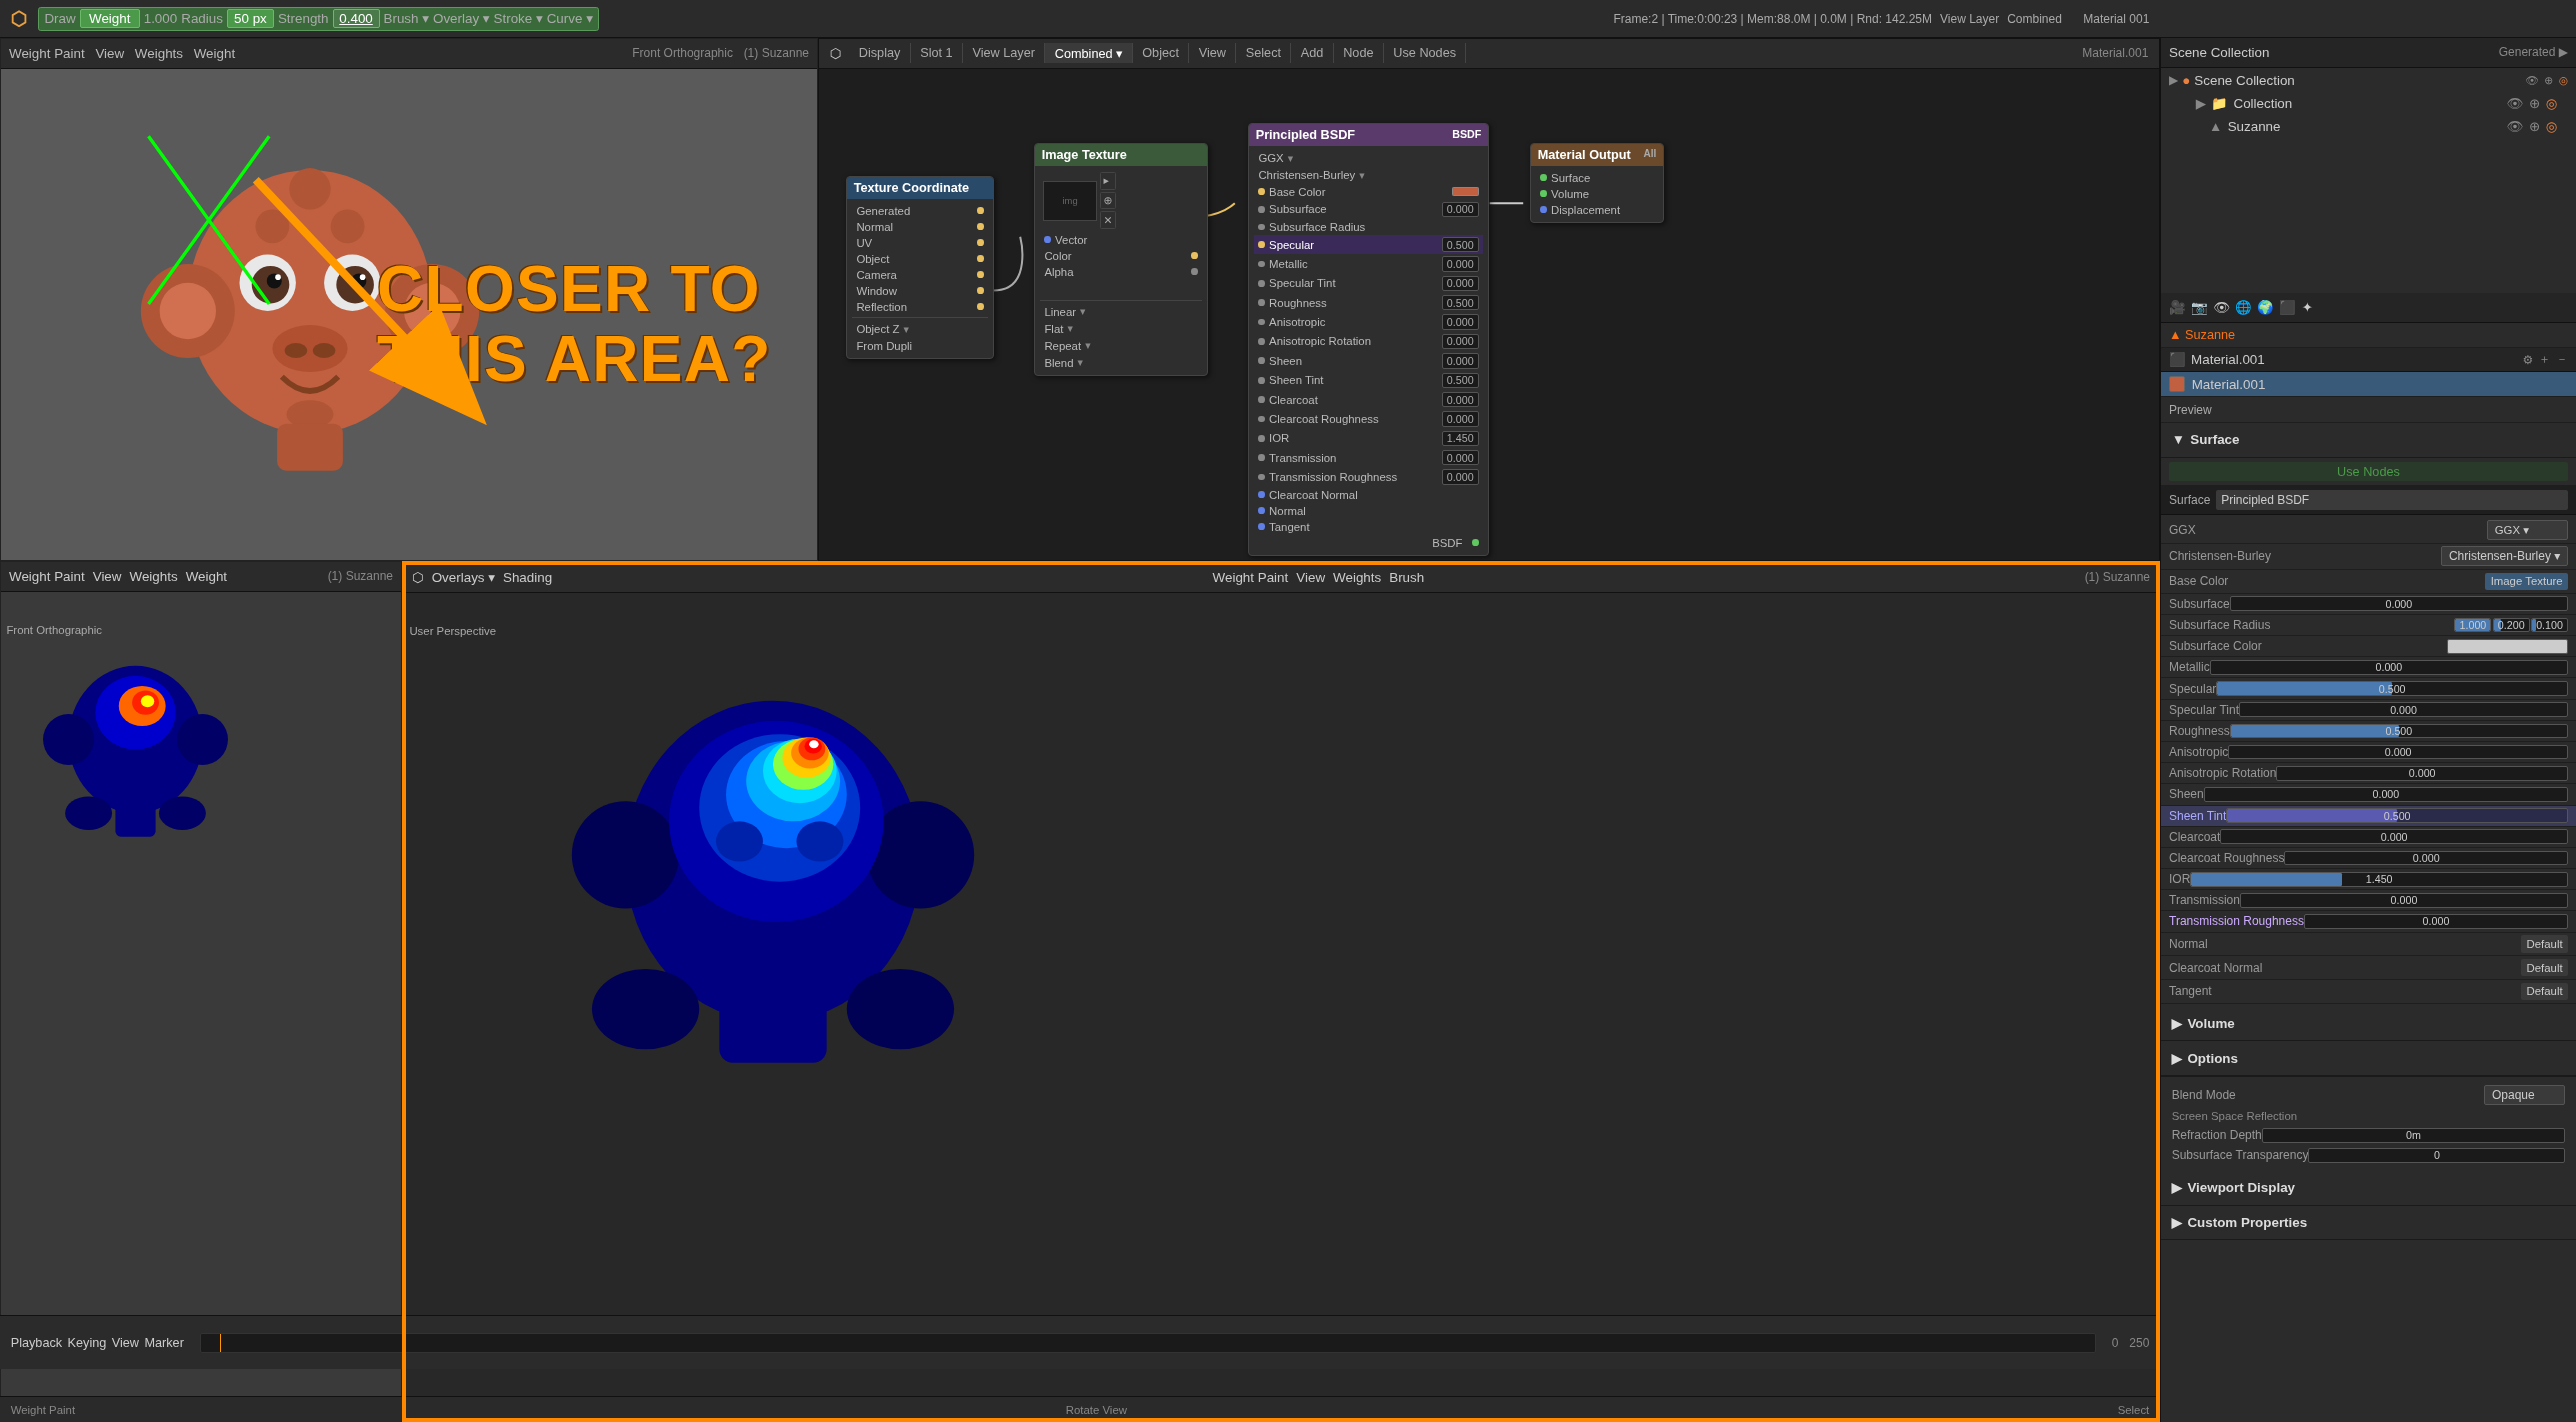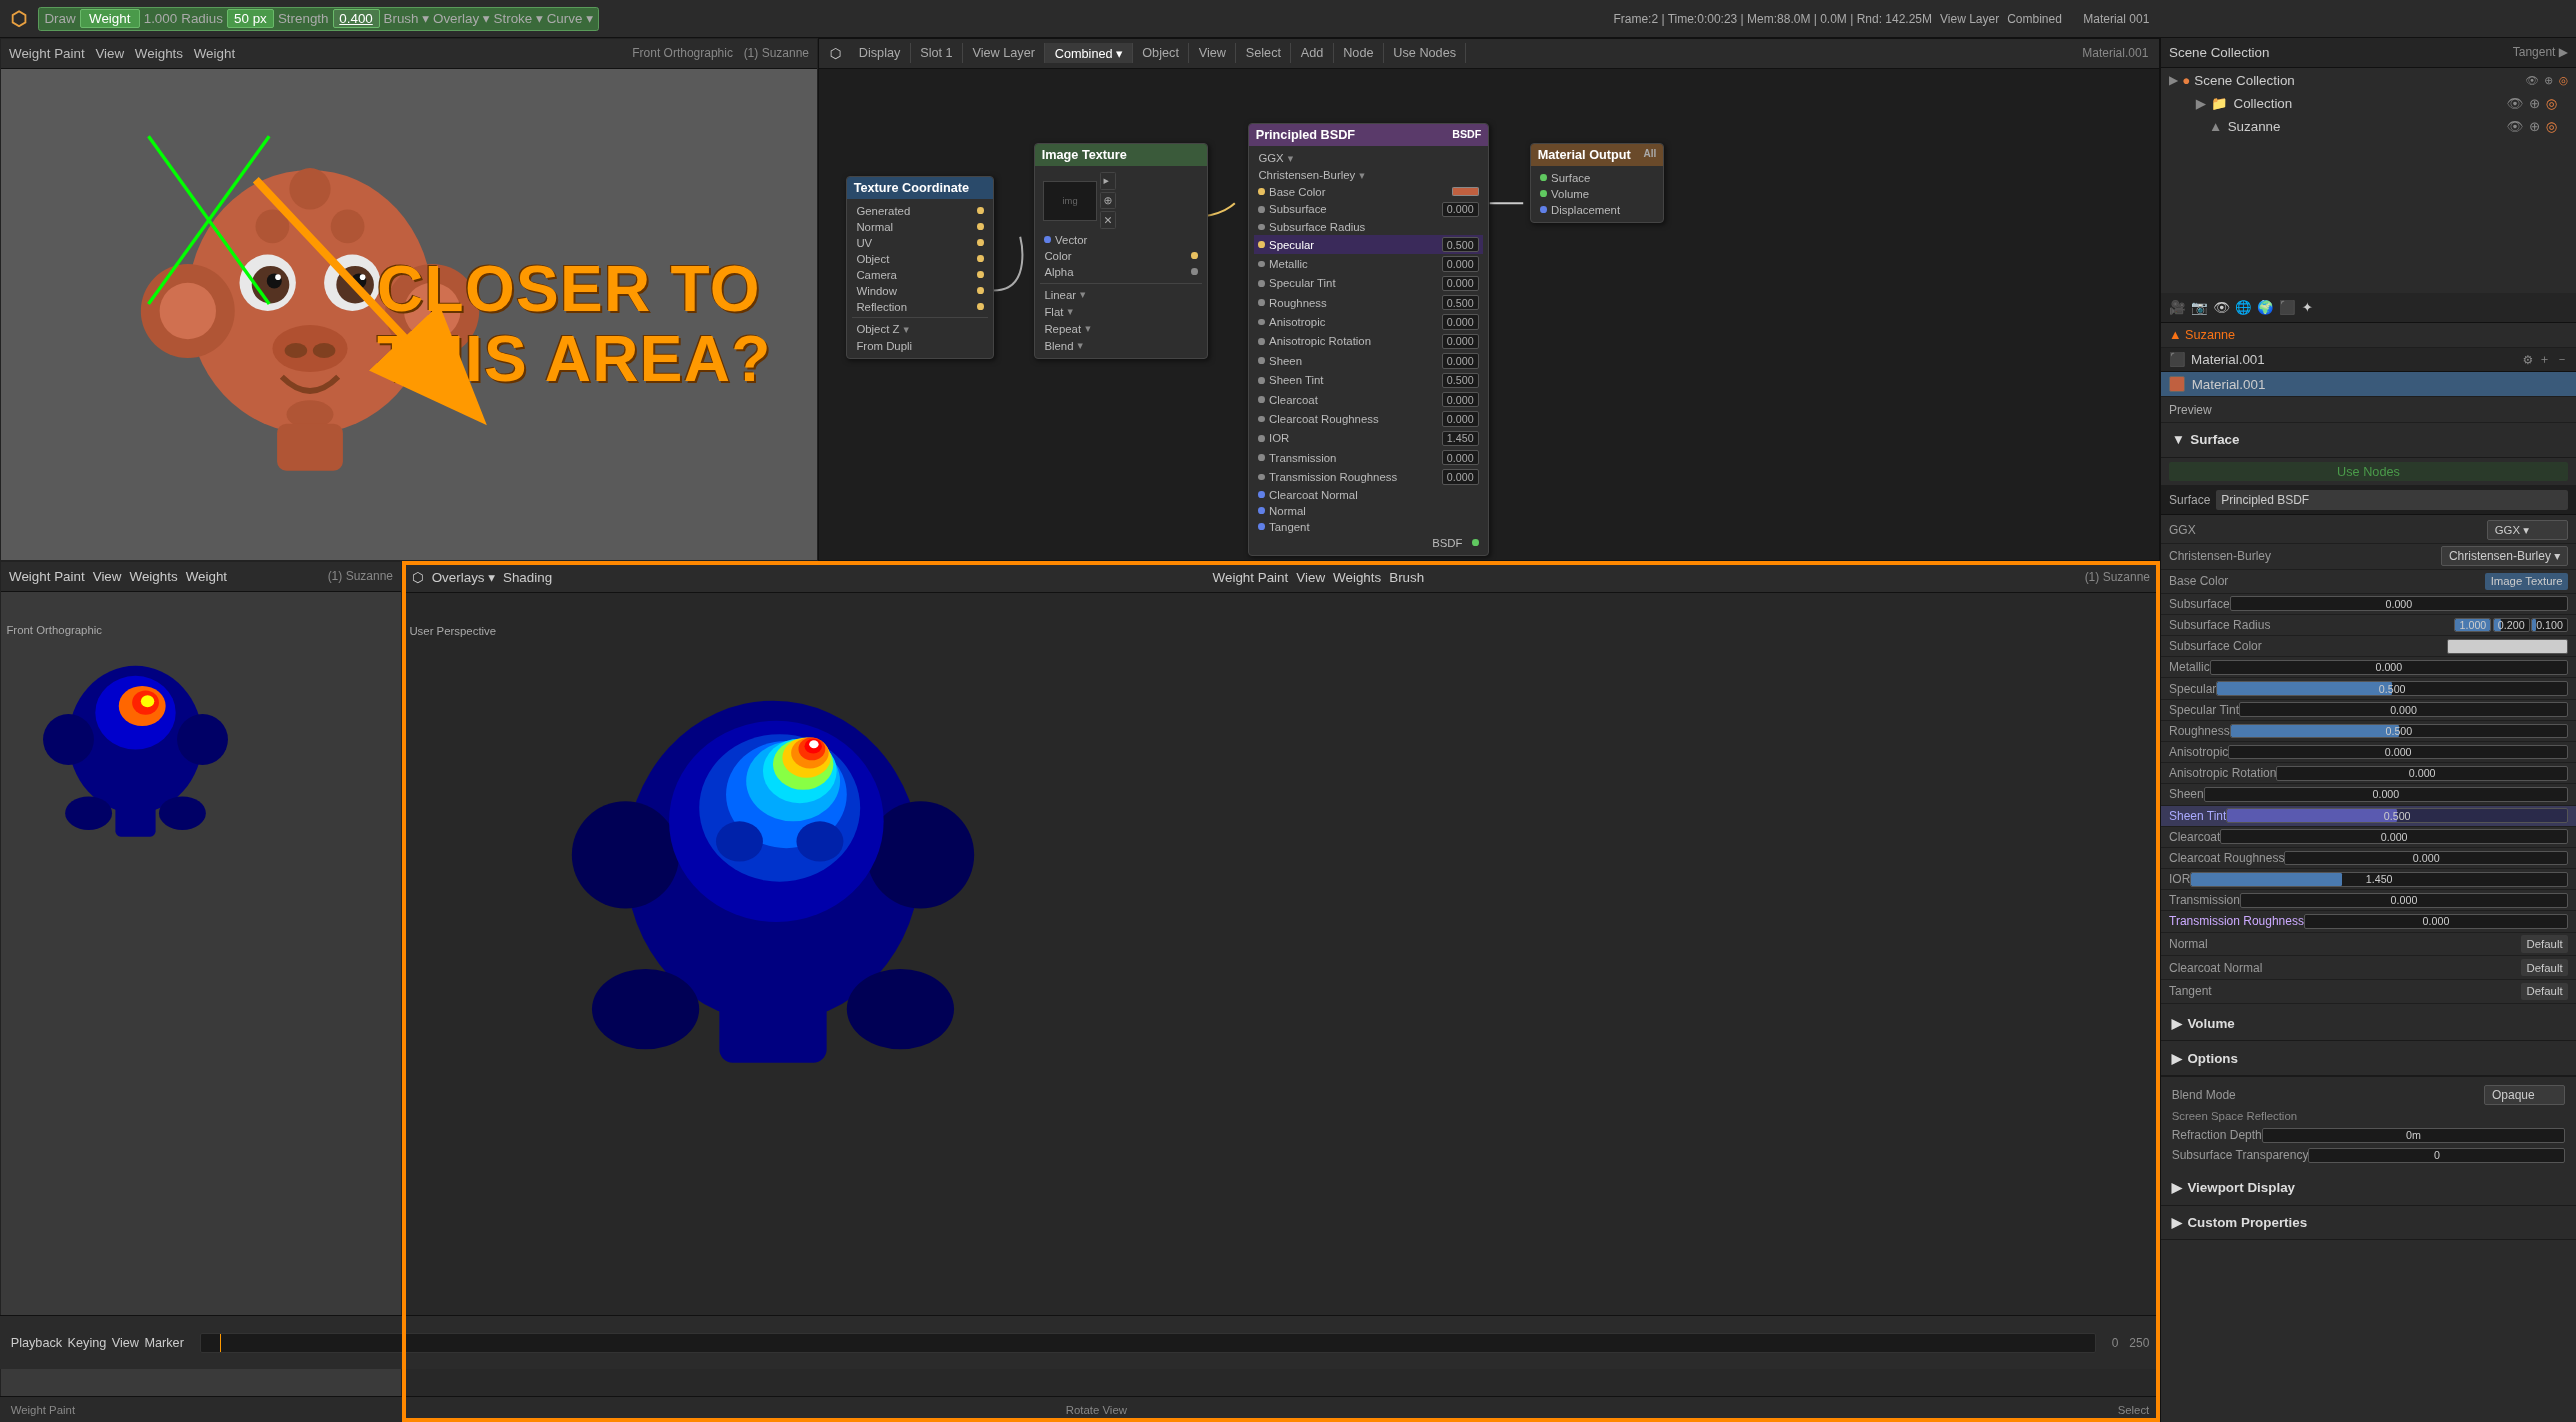--- a/index.html
+++ b/index.html
@@ -758,21 +758,21 @@
               <span>Vector</span>
             </div>
           <div class="node-row">
               <span>Color</span>
               <span class="node-dot dot-yellow" style="margin-left:auto;"></span>
             </div>
           <div class="node-row">
               <span>Alpha</span>
               <span class="node-dot dot-gray" style="margin-left:auto;"></span>
             </div>
-          <div style="border-top:0.7px solid #444;margin-top:3px;padding-top:2.7px;">
+          <div style="border-top:0.7px solid #444;margin-top:20px;padding-top:2.7px;">
             <div class="node-row">
                 <span>Linear</span>
                 <span style="font-size:10.7px;color:#888;">▾</span>
               </div>
             <div class="node-row">
                 <span>Flat</span>
                 <span style="font-size:10.7px;color:#888;">▾</span>
               </div>
             <div class="node-row">
                 <span>Repeat</span>
@@ -919,21 +919,21 @@
           </div>
         </div>
       </div>
 
     </div>
   </div>
 
   <div class="scene-collection">
     <div class="scene-header">
       <span>Scene Collection</span>
-      <span style="color:#888;font-size:12px;">Tangent ▶</span>
+      <span style="color:#888;font-size:12px;">Generated ▶</span>
     </div>
     <div style="padding:5.4px 8px;">
       <div style="display:flex;align-items:center;gap:4px;margin-bottom:4px;">
         <span style="color:#888;font-size:12px;">▶</span>
         <span style="color:#e88040;font-size:13.4px;">●</span>
         <span style="font-size:13.4px;color:#ccc;">Scene Collection</span>
         <div style="margin-left:auto;display:flex;gap:5.4px;">
           <span style="color:#888;">👁</span>
           <span style="color:#888;">⊕</span>
           <span style="color:#e88040;">◎</span>

